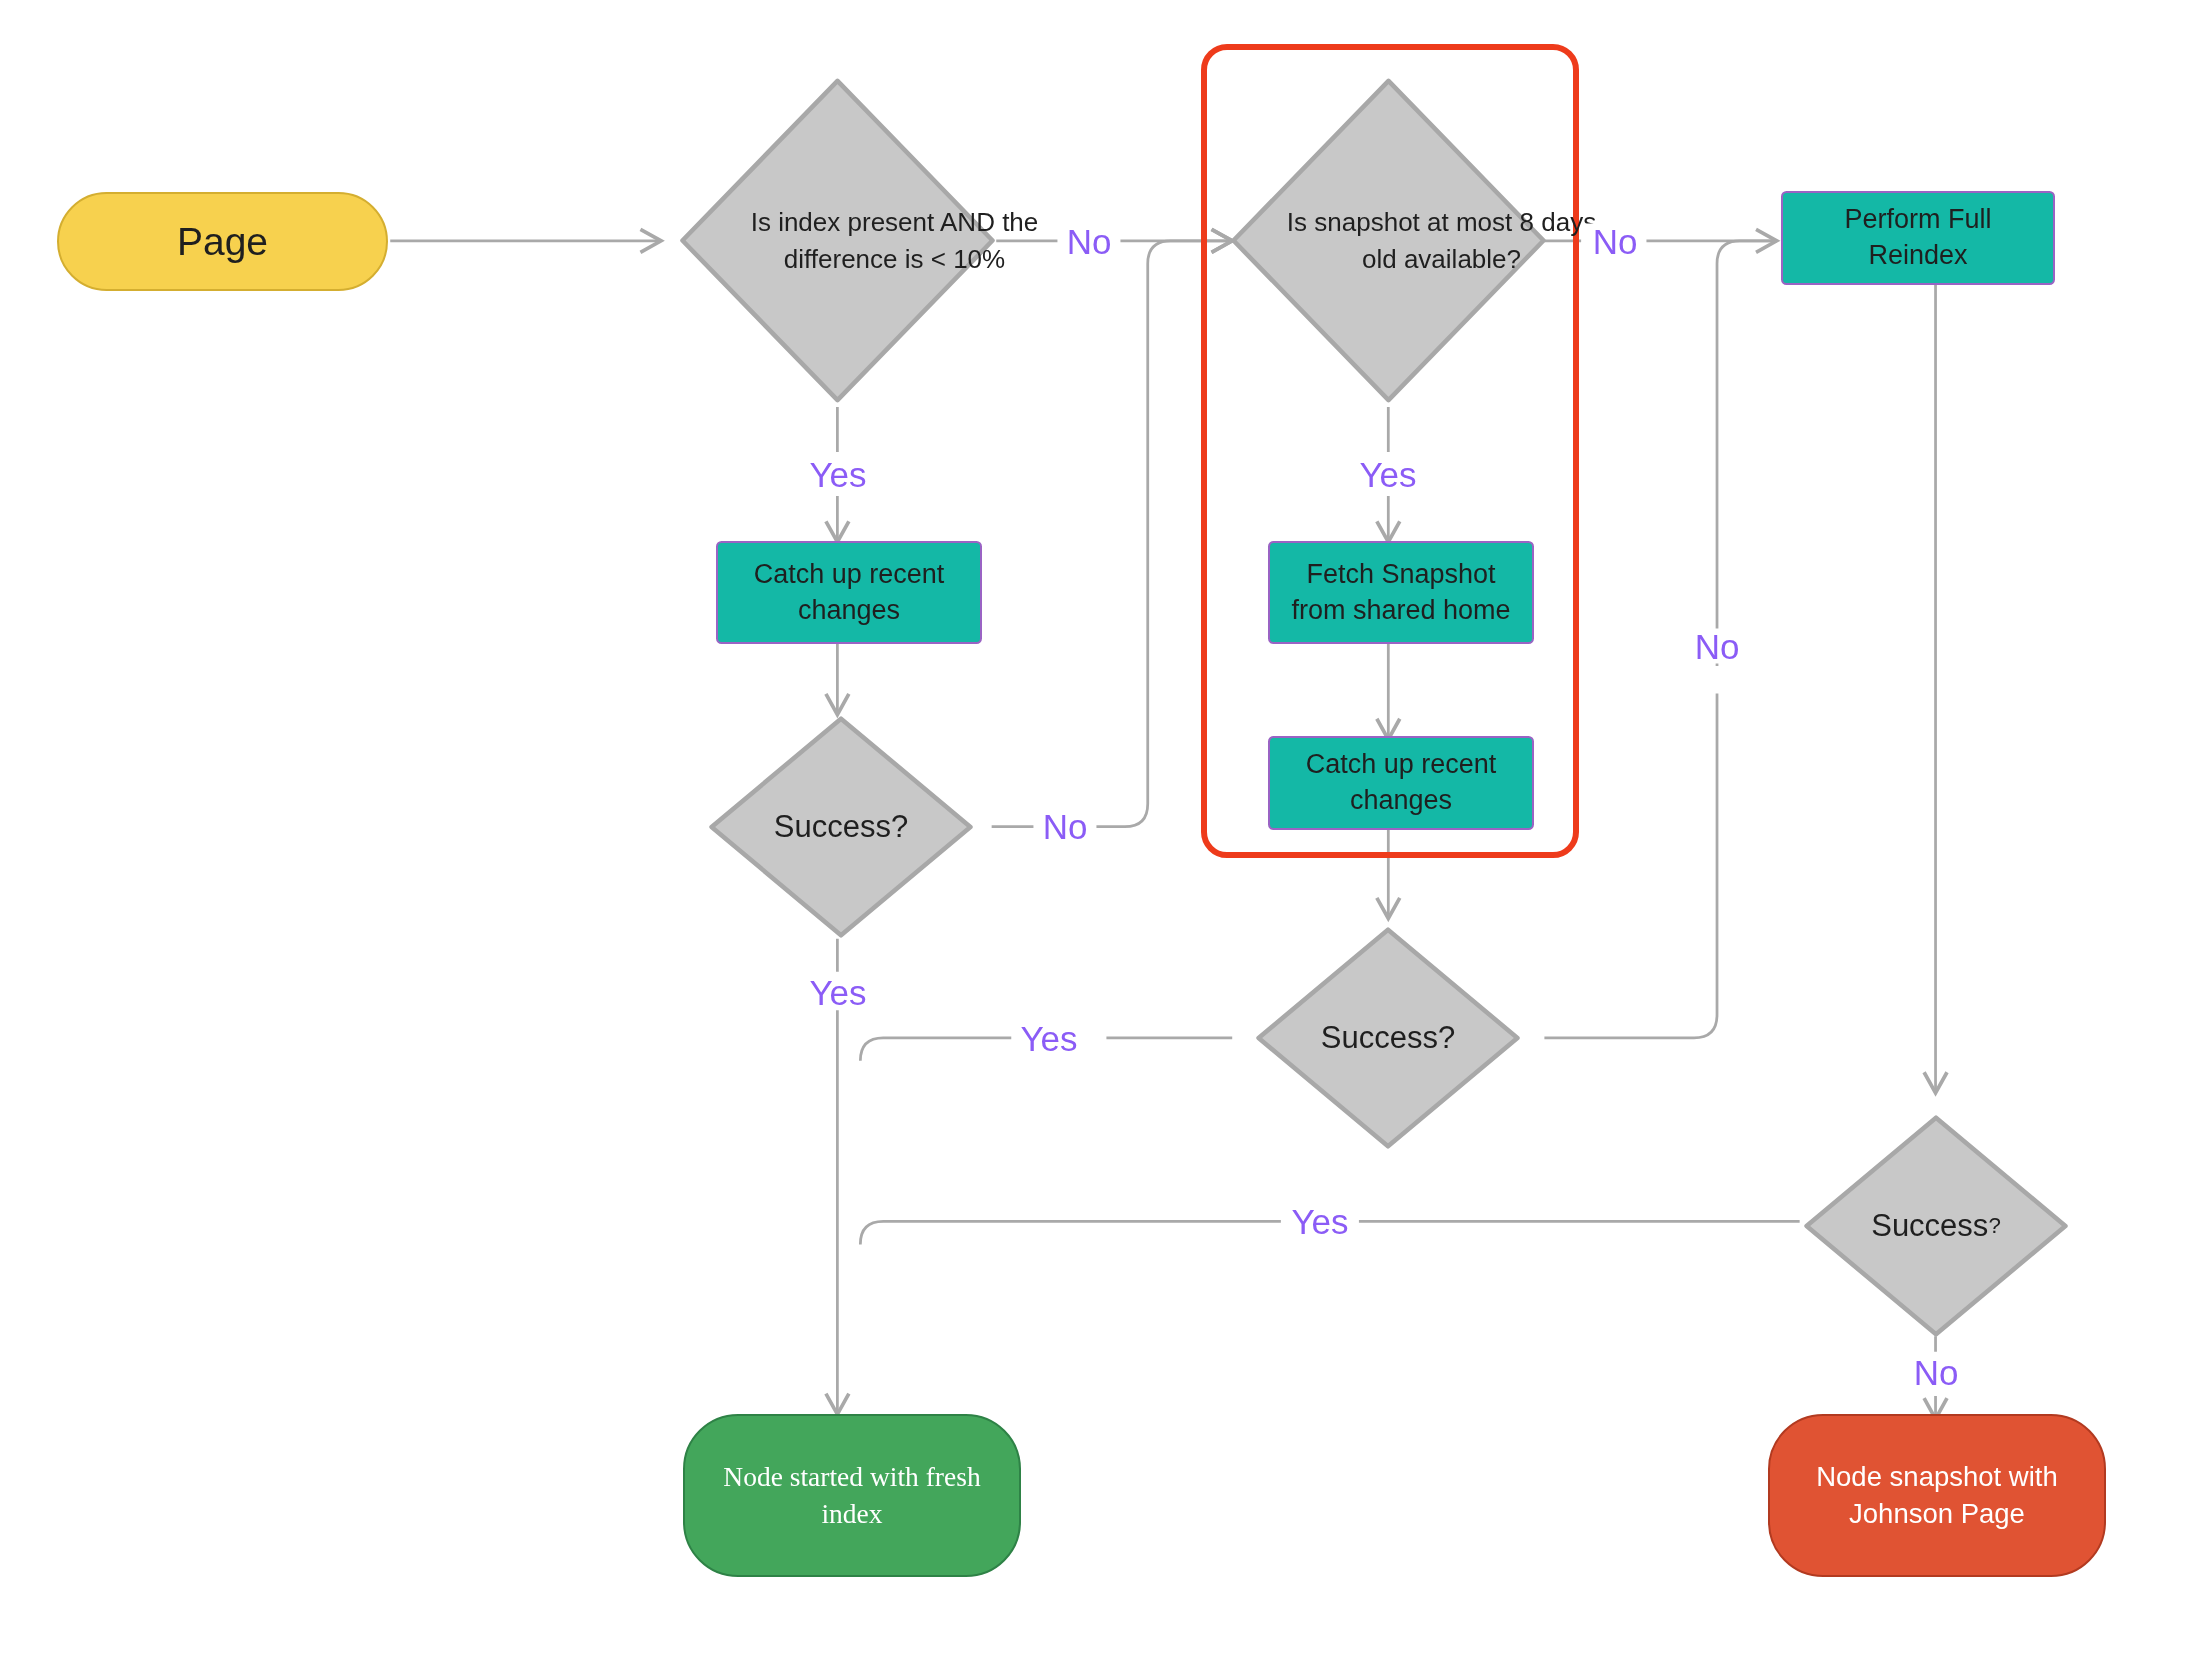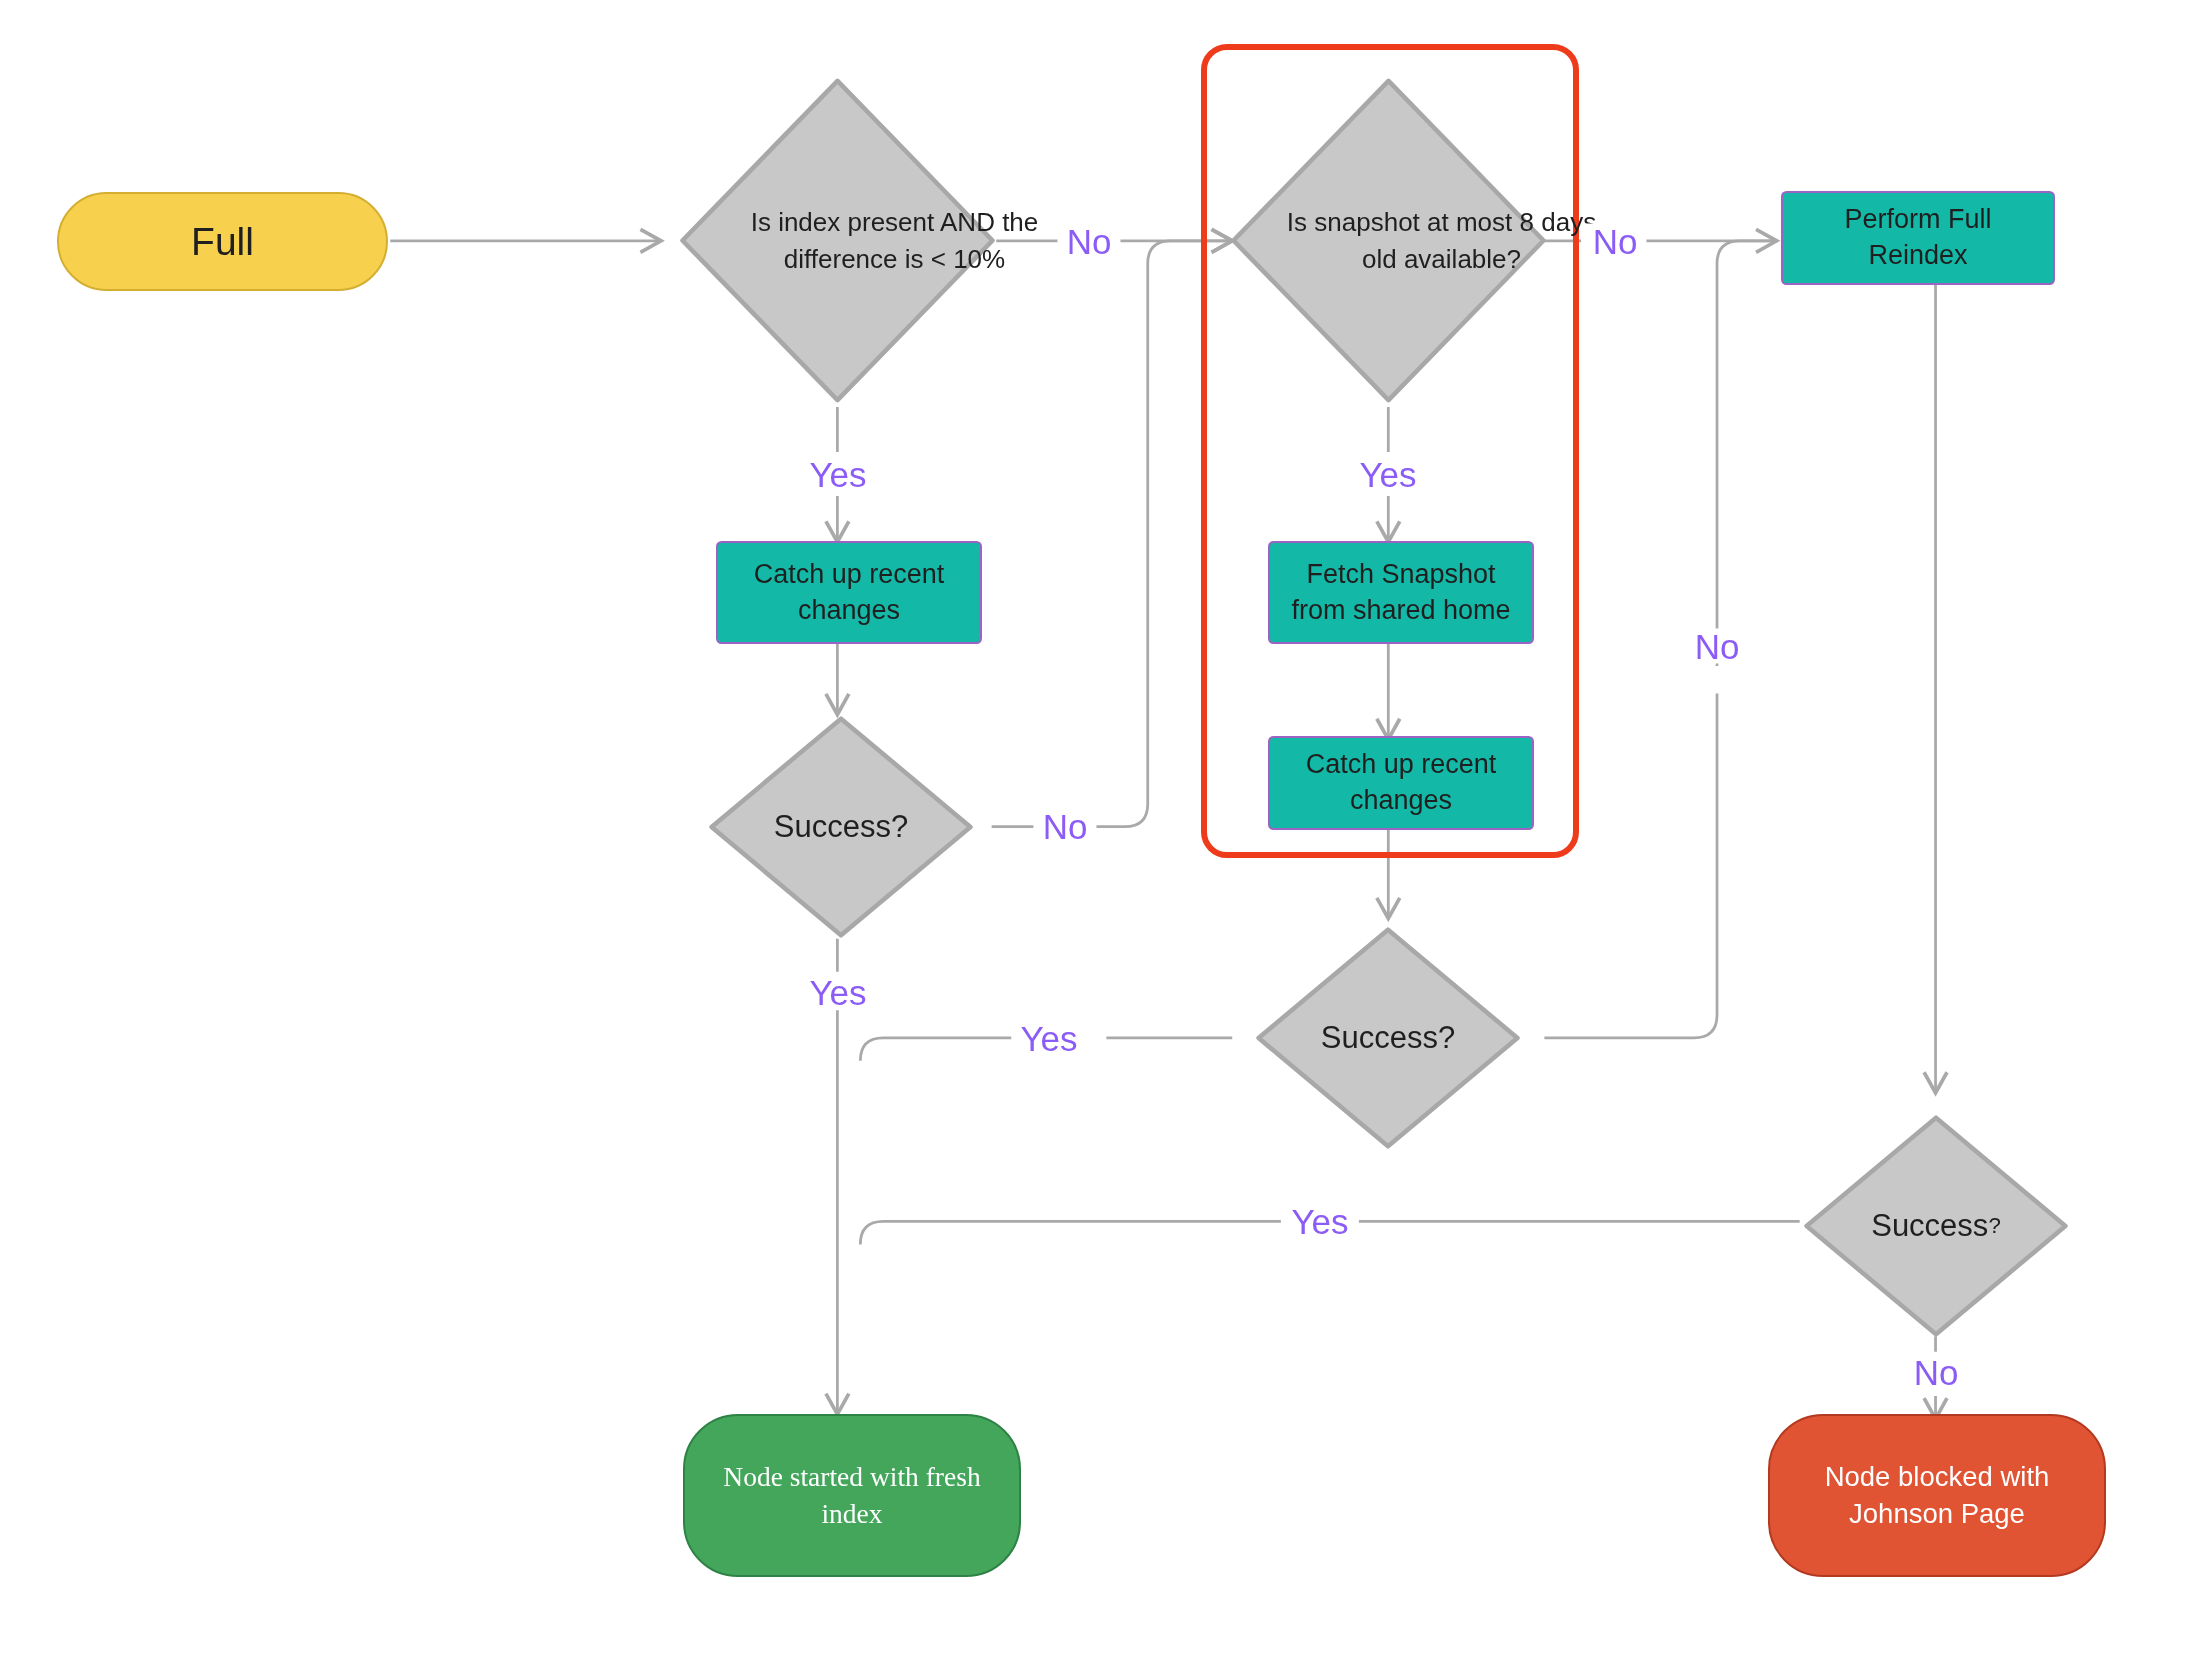--- a/index.html
+++ b/index.html
@@ -175,21 +175,21 @@
       <path d="M 1960 1330 L 1480 1330 M 1395 1330 L 962 1330 Q 937 1330 937 1355"></path>
 
        Node blocked --&gt;
       <path d="M 2108 1455 L 2108 1472 M 2108 1520 L 2108 1545" marker-end="url(#arrow)"></path>
     </g>
   </svg>
 
   <div class="group-box" style="left:1201px; top:44px; width:378px; height:814px;"></div>
 
   <div class="node terminal terminal-start" style="left:57px; top:192px; width:331px; height:99px;">
-    <span>Full</span>
+    <span>Page</span>
   </div>
 
   <div class="decision-wrap" style="left:677px; top:75px; width:321px; height:331px;">
     <svg class="decision-shape" viewBox="0 0 350 360" xmlns="http://www.w3.org/2000/svg">
       <polygon points="175,6 344,180 175,354 6,180" fill="#C8C8C8" stroke="#A8A8A8" stroke-width="5" stroke-linejoin="round"></polygon>
     </svg>
     <div class="decision-label" style="padding:0 57px;">Is index present AND the difference is &lt; 10%</div>
   </div>
 
   <div class="node process" style="left:716px; top:541px; width:266px; height:103px;">
@@ -237,21 +237,21 @@
       <span>Success</span>
         <span class="qmark-small">?</span>
     </div>
   </div>
 
   <div class="node terminal terminal-green" style="left:683px; top:1414px; width:338px; height:163px;">
     <span style="padding:0 27.5px;">Node started with fresh index</span>
   </div>
 
   <div class="node terminal terminal-red" style="left:1768px; top:1414px; width:338px; height:163px;">
-    <span style="padding:0 27.5px;">Node blocked with Johnson Page</span>
+    <span style="padding:0 27.5px;">Node snapshot with Johnson Page</span>
   </div>
 
   <div class="edge-label" style="left:1089px; top:241px;">No</div>
 
   <div class="edge-label" style="left:838px; top:474px;">Yes</div>
 
   <div class="edge-label" style="left:1065px; top:826px;">No</div>
 
   <div class="edge-label" style="left:838px; top:992px;">Yes</div>
 

